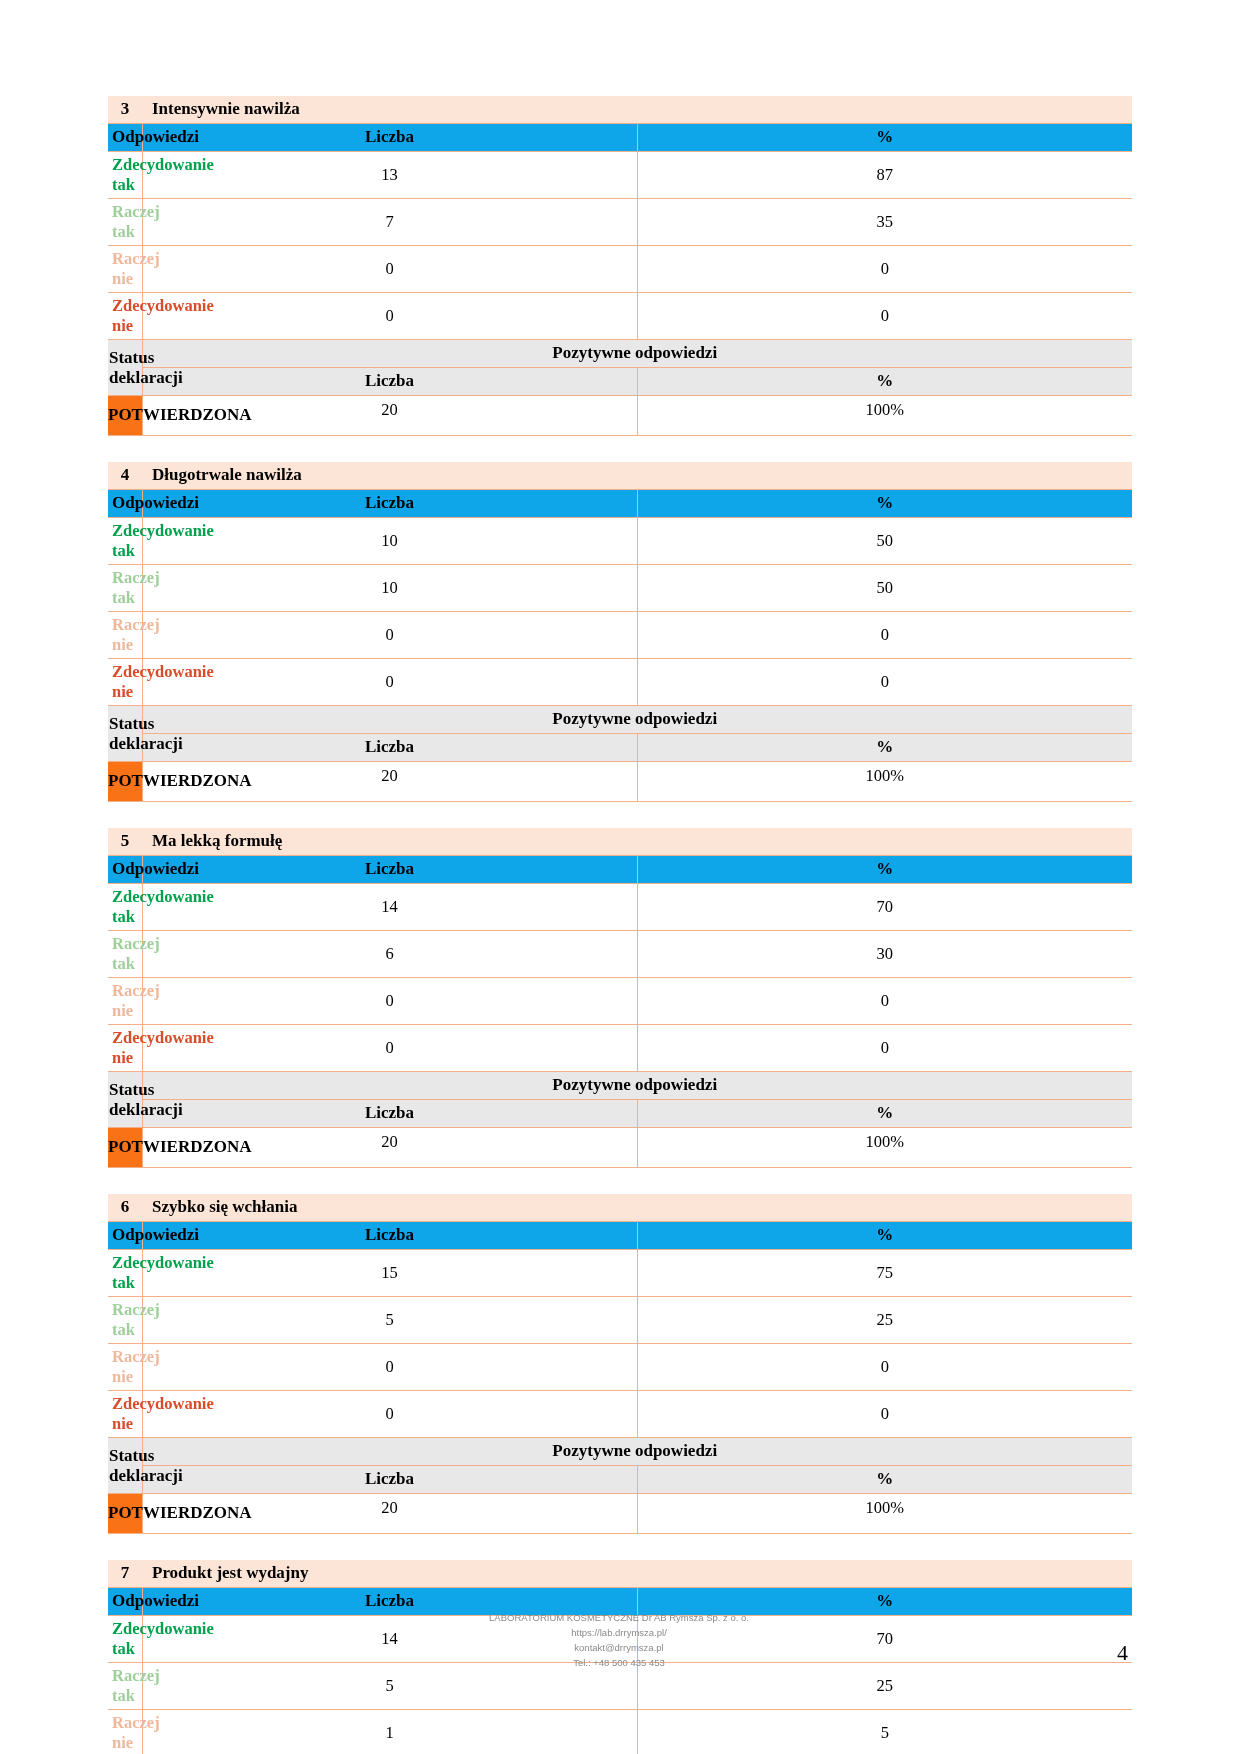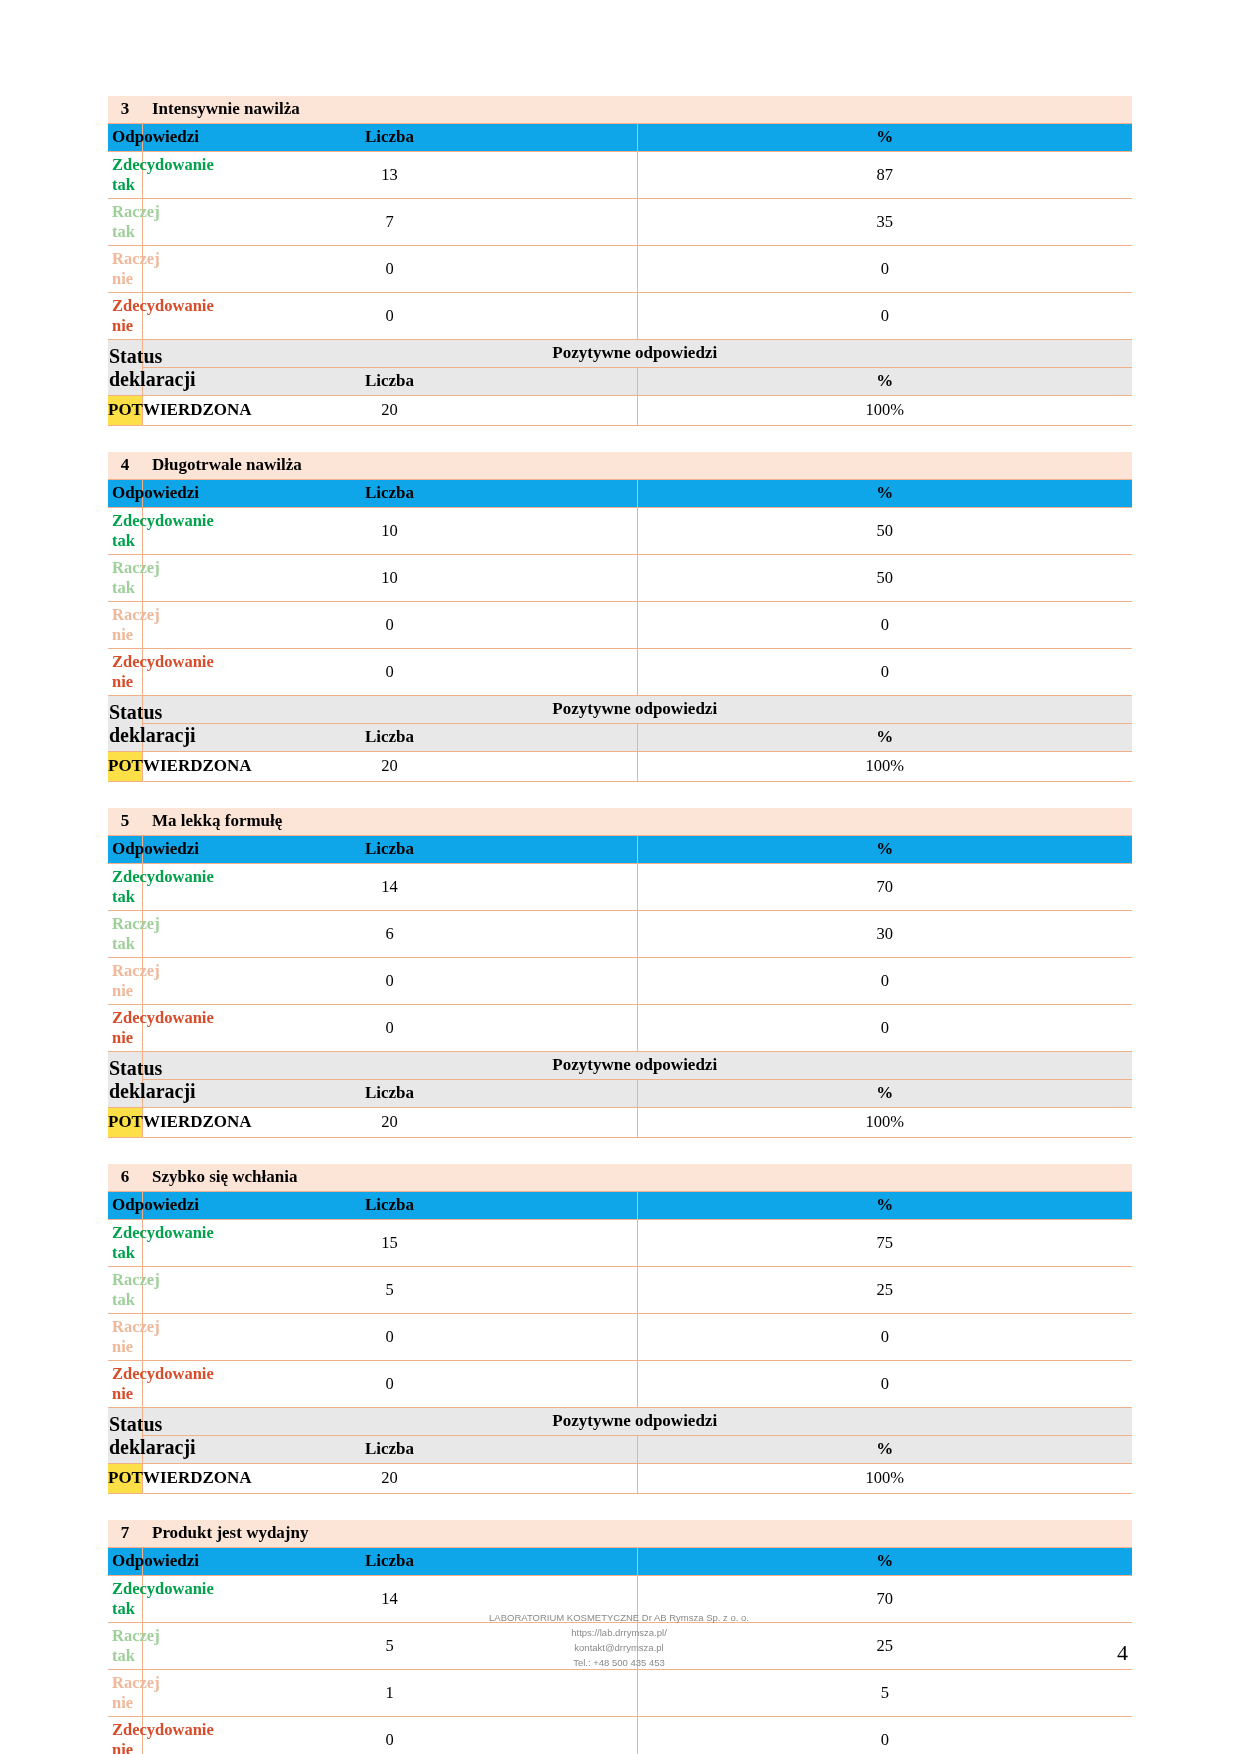--- a/index.html
+++ b/index.html
@@ -81,21 +81,21 @@
   .a-yes   { color: #00a14b; }
   .a-rath  { color: #9fcf9a; }
   .a-rno   { color: #f0b89a; }
   .a-no    { color: #d94c2a; }
 
   
   .status-cell {
     background: #e8e8e8;
     text-align: center;
     font-weight: bold;
-    font-size: 20px;
+    font-size: 17px;
     border-bottom: 1px solid #f2b08a;
     border-top: none;
     vertical-align: middle;
   }
   .pos-head {
     background: #e8e8e8;
     text-align: center;
     font-weight: bold;
     font-size: 17px;
     padding: 3px 5px 4px 0;
@@ -103,31 +103,31 @@
   }
   .pos-sub {
     background: #e8e8e8;
     text-align: center;
     font-weight: bold;
     font-size: 17px;
     padding: 3px 0 4px 0;
     border-bottom: 1px solid #f2b08a;
   }
   .confirmed {
-    background: #fde047;
+    background: #f97316;
     text-align: center;
     font-weight: bold;
     font-size: 17px;
     padding: 4px 0 5px 0;
     border-bottom: 1px solid #f2b08a;
   }
   .res {
     text-align: center;
     font-size: 16.5px;
-    padding: 4px 0 5px 0;
+    padding: 4px 0 15px 0;
     border-bottom: 1px solid #f2b08a;
   }
 
   
   .footer {
     position: absolute;
     left: 0;
     right: 2px;
     bottom: 84px;
     text-align: center;

